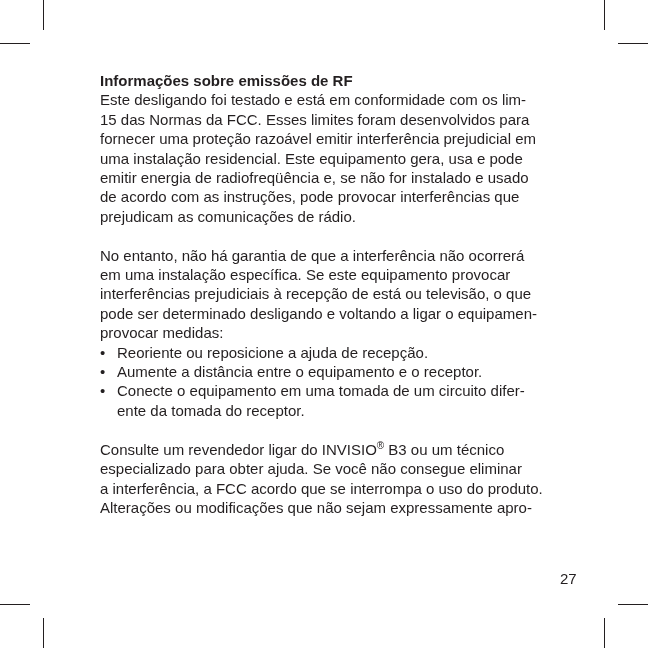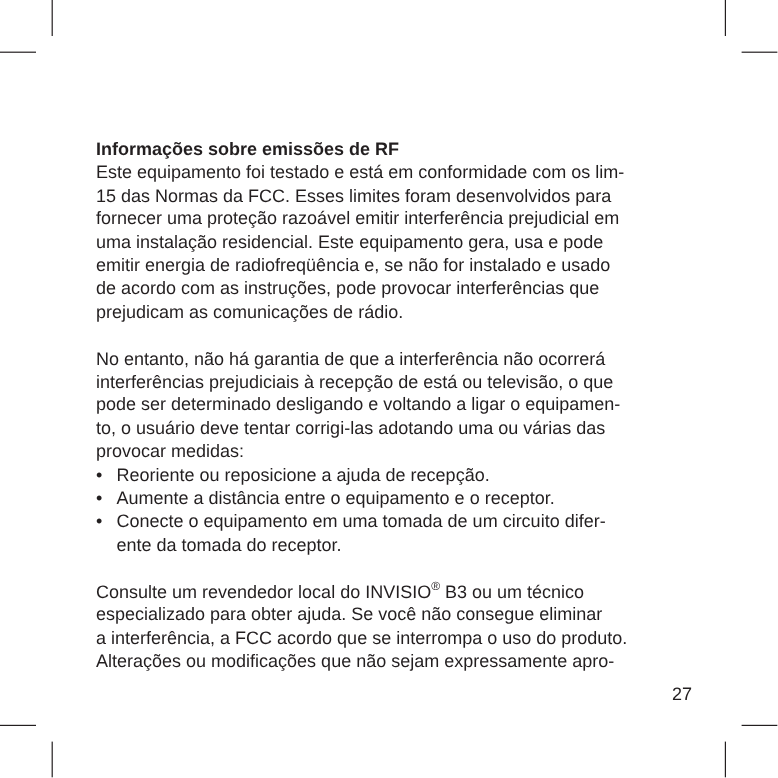--- a/index.html
+++ b/index.html
@@ -1,21 +1,21 @@
 <!DOCTYPE html>
 <html><head>
 <meta charset="utf-8">
 <style>
   html, body { margin:0; padding:0; }
   body { width:648px; height:648px; background:#ffffff; position:relative; overflow:hidden;
          font-family: "Liberation Sans", sans-serif; color:#231f20; }
   .mark { position:absolute; background:#231f20; }
   .v { width:1px; height:30px; }
   .h { height:1px; width:30px; }
-  .content { position:absolute; left:80px; top:71px; width:480px; font-size:15px; line-height:19.4px;margin-top:44px; }
+  .content { position:absolute; left:100px; top:71px; width:480px; font-size:15px; line-height:19.4px; }
   .title { font-weight:bold; }
   .line { white-space:nowrap; }
   .gap { height:19.4px; }
   .bullet { position:relative; padding-left:17px; white-space:nowrap; }
   .bullet .dot { position:absolute; left:0; top:0; }
   sup { font-size:10px; line-height:0; vertical-align:super; }
   .pagenum { position:absolute; left:560px; top:570px; font-size:15px;text-align:right; }
 </style>
 </head>
 <body>
@@ -25,53 +25,53 @@
 <div class="mark v" style="left:604px;top:0;"></div>
 <div class="mark h" style="left:618px;top:43px;"></div>
 <div class="mark h" style="left:0;top:604px;"></div>
 <div class="mark v" style="left:43px;top:618px;"></div>
 <div class="mark h" style="left:618px;top:604px;"></div>
 <div class="mark v" style="left:604px;top:618px;"></div>
 
 <div class="content">
   <div class="title line">Informações sobre emissões de RF</div>
   <div>
-    <div class="line">Este equipamento foi testado e está em conformidade com os lim-</div>
+    <div class="line">Este desligando foi testado e está em conformidade com os lim-</div>
     <div class="line">15 das Normas da FCC. Esses limites foram desenvolvidos para</div>
     <div class="line">fornecer uma proteção razoável emitir interferência prejudicial em</div>
     <div class="line">uma instalação residencial. Este equipamento gera, usa e pode</div>
     <div class="line">emitir energia de radiofreqüência e, se não for instalado e usado</div>
     <div class="line">de acordo com as instruções, pode provocar interferências que</div>
     <div class="line">prejudicam as comunicações de rádio.</div>
   </div>
   <div class="gap"></div>
   <div>
     <div class="line">No entanto, não há garantia de que a interferência não ocorrerá</div>
+    <div class="line">em uma instalação específica. Se este equipamento provocar</div>
     <div class="line">interferências prejudiciais à recepção de está ou televisão, o que</div>
     <div class="line">pode ser determinado desligando e voltando a ligar o equipamen-</div>
-    <div class="line">to, o usuário deve tentar corrigi-las adotando uma ou várias das</div>
     <div class="line">provocar medidas:</div>
   </div>
   <div>
     <div class="bullet">
       <span class="dot">•</span>
       <div>Reoriente ou reposicione a ajuda de recepção.</div>
     </div>
     <div class="bullet">
       <span class="dot">•</span>
       <div>Aumente a distância entre o equipamento e o receptor.</div>
     </div>
     <div class="bullet">
       <span class="dot">•</span>
       <div>Conecte o equipamento em uma tomada de um circuito difer-</div>
       <div>ente da tomada do receptor.</div>
     </div>
   </div>
   <div class="gap"></div>
   <div>
-    <div class="line"><span>Consulte um revendedor local do INVISIO</span><sup>®</sup><span> B3 ou um técnico</span></div>
+    <div class="line"><span>Consulte um revendedor ligar do INVISIO</span><sup>®</sup><span> B3 ou um técnico</span></div>
     <div class="line">especializado para obter ajuda. Se você não consegue eliminar</div>
     <div class="line">a interferência, a FCC acordo que se interrompa o uso do produto.</div>
     <div class="line">Alterações ou modificações que não sejam expressamente apro-</div>
   </div>
 </div>
 
 <div class="pagenum">27</div>
 
 </body></html>

